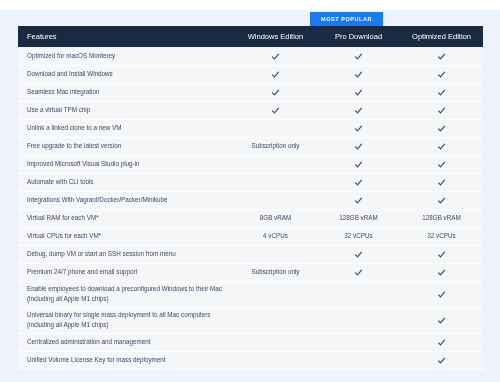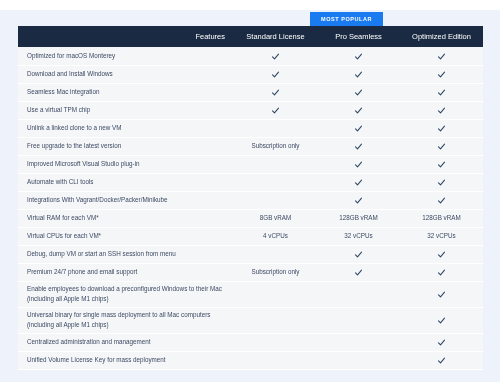--- a/index.html
+++ b/index.html
@@ -63,21 +63,21 @@
   table.compare th {
     background: #1b2a43;
     color: #ffffff;
     font-size: 7.5px;
     font-weight: normal;
     height: 21px;
     padding: 0 9px;
     vertical-align: middle;
     box-sizing: border-box;
   }
-  th.col-feature { text-align: right; }
+  th.col-feature { text-align: left; }
   th.col-val { text-align: center; }
   th.col-pro { background: #1b2a43; }
 
   table.compare td {
     font-size: 6.3px;
     color: #3c4a63;
     background: #f5f6f8;
     border-bottom: 1px solid #ffffff;
     padding: 0 9px;
     vertical-align: middle;
@@ -130,22 +130,22 @@
     <table class="compare">
       <colgroup>
         <col class="w-feature">
         <col class="w-std">
         <col class="w-pro">
         <col class="w-biz">
       </colgroup>
       <thead>
         <tr>
           <th class="col-feature">Features</th>
-          <th class="col-val">Standard License</th>
-          <th class="col-val col-pro">Pro Seamless</th>
+          <th class="col-val">Windows Edition</th>
+          <th class="col-val col-pro">Pro Download</th>
           <th class="col-val">Optimized Edition</th>
         </tr>
       </thead>
       <tbody id="table-body">
           <tr class="r-single">
             <td class="cell-feature">Optimized for macOS Monterey</td>
             <td class="cell-val"><span class="check"><svg width="9" height="9" viewBox="0 0 12 12">
                   <path d="M2 6.4 L4.7 9.2 L10 2.8" fill="none" stroke="#2e4663" stroke-width="1.4" stroke-linecap="round" stroke-linejoin="round"></path>
                 </svg></span></td>
             <td class="cell-val cell-pro"><span class="check"><svg width="9" height="9" viewBox="0 0 12 12">

